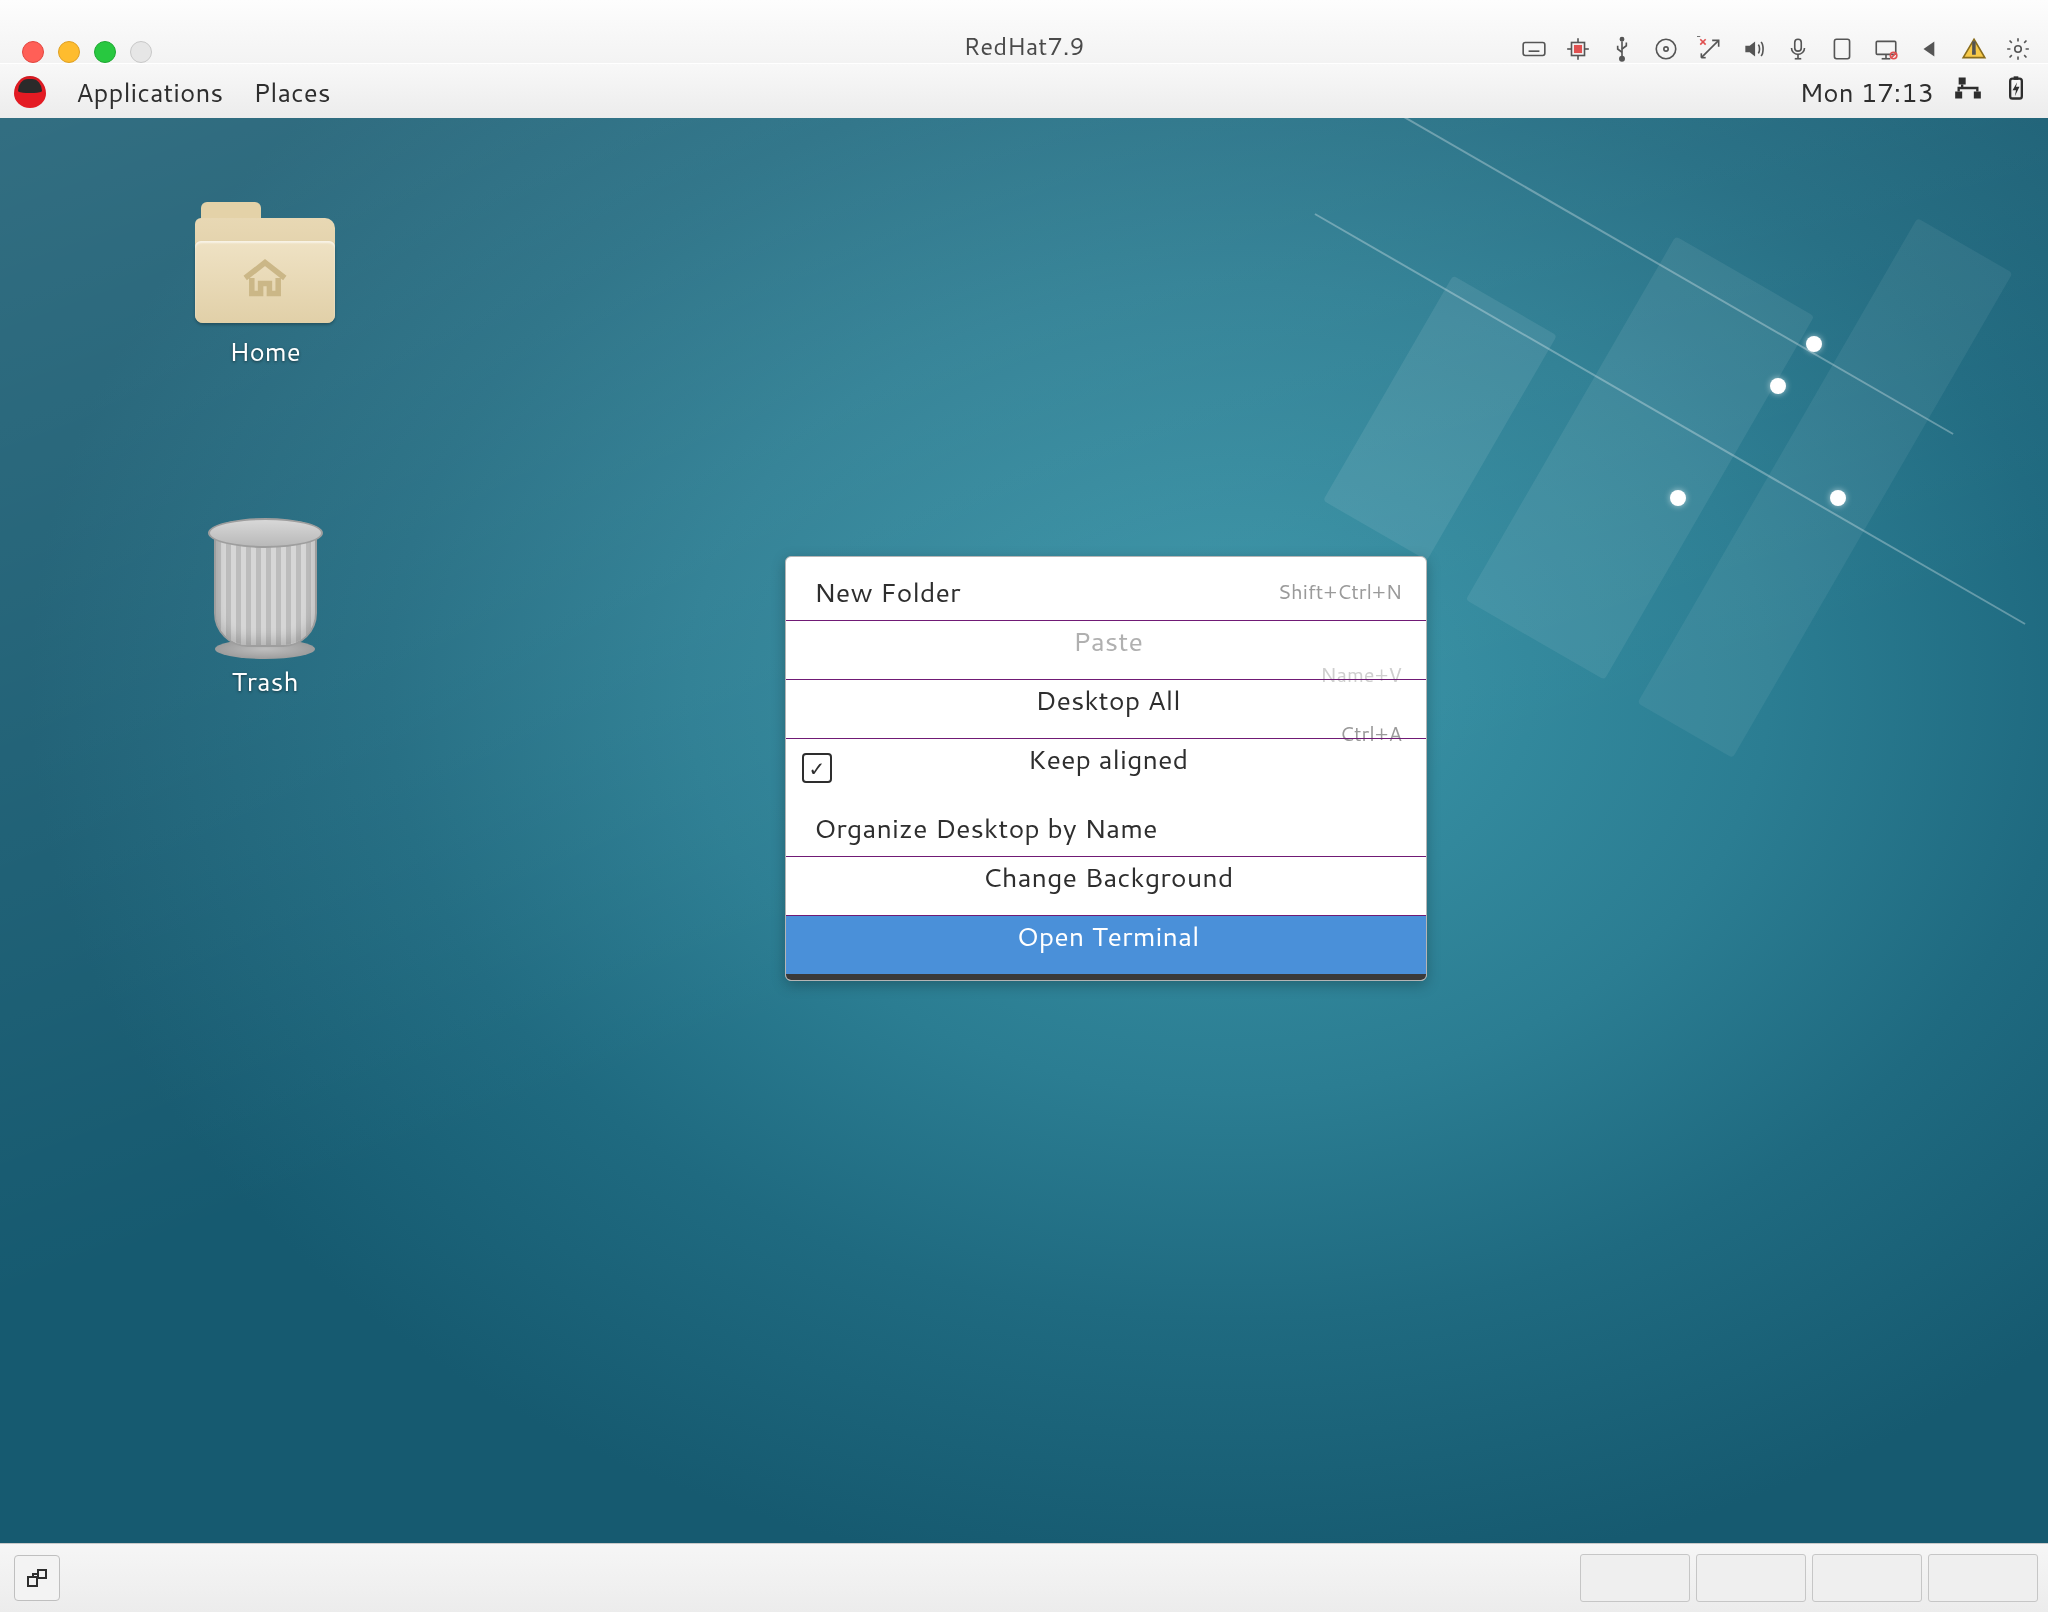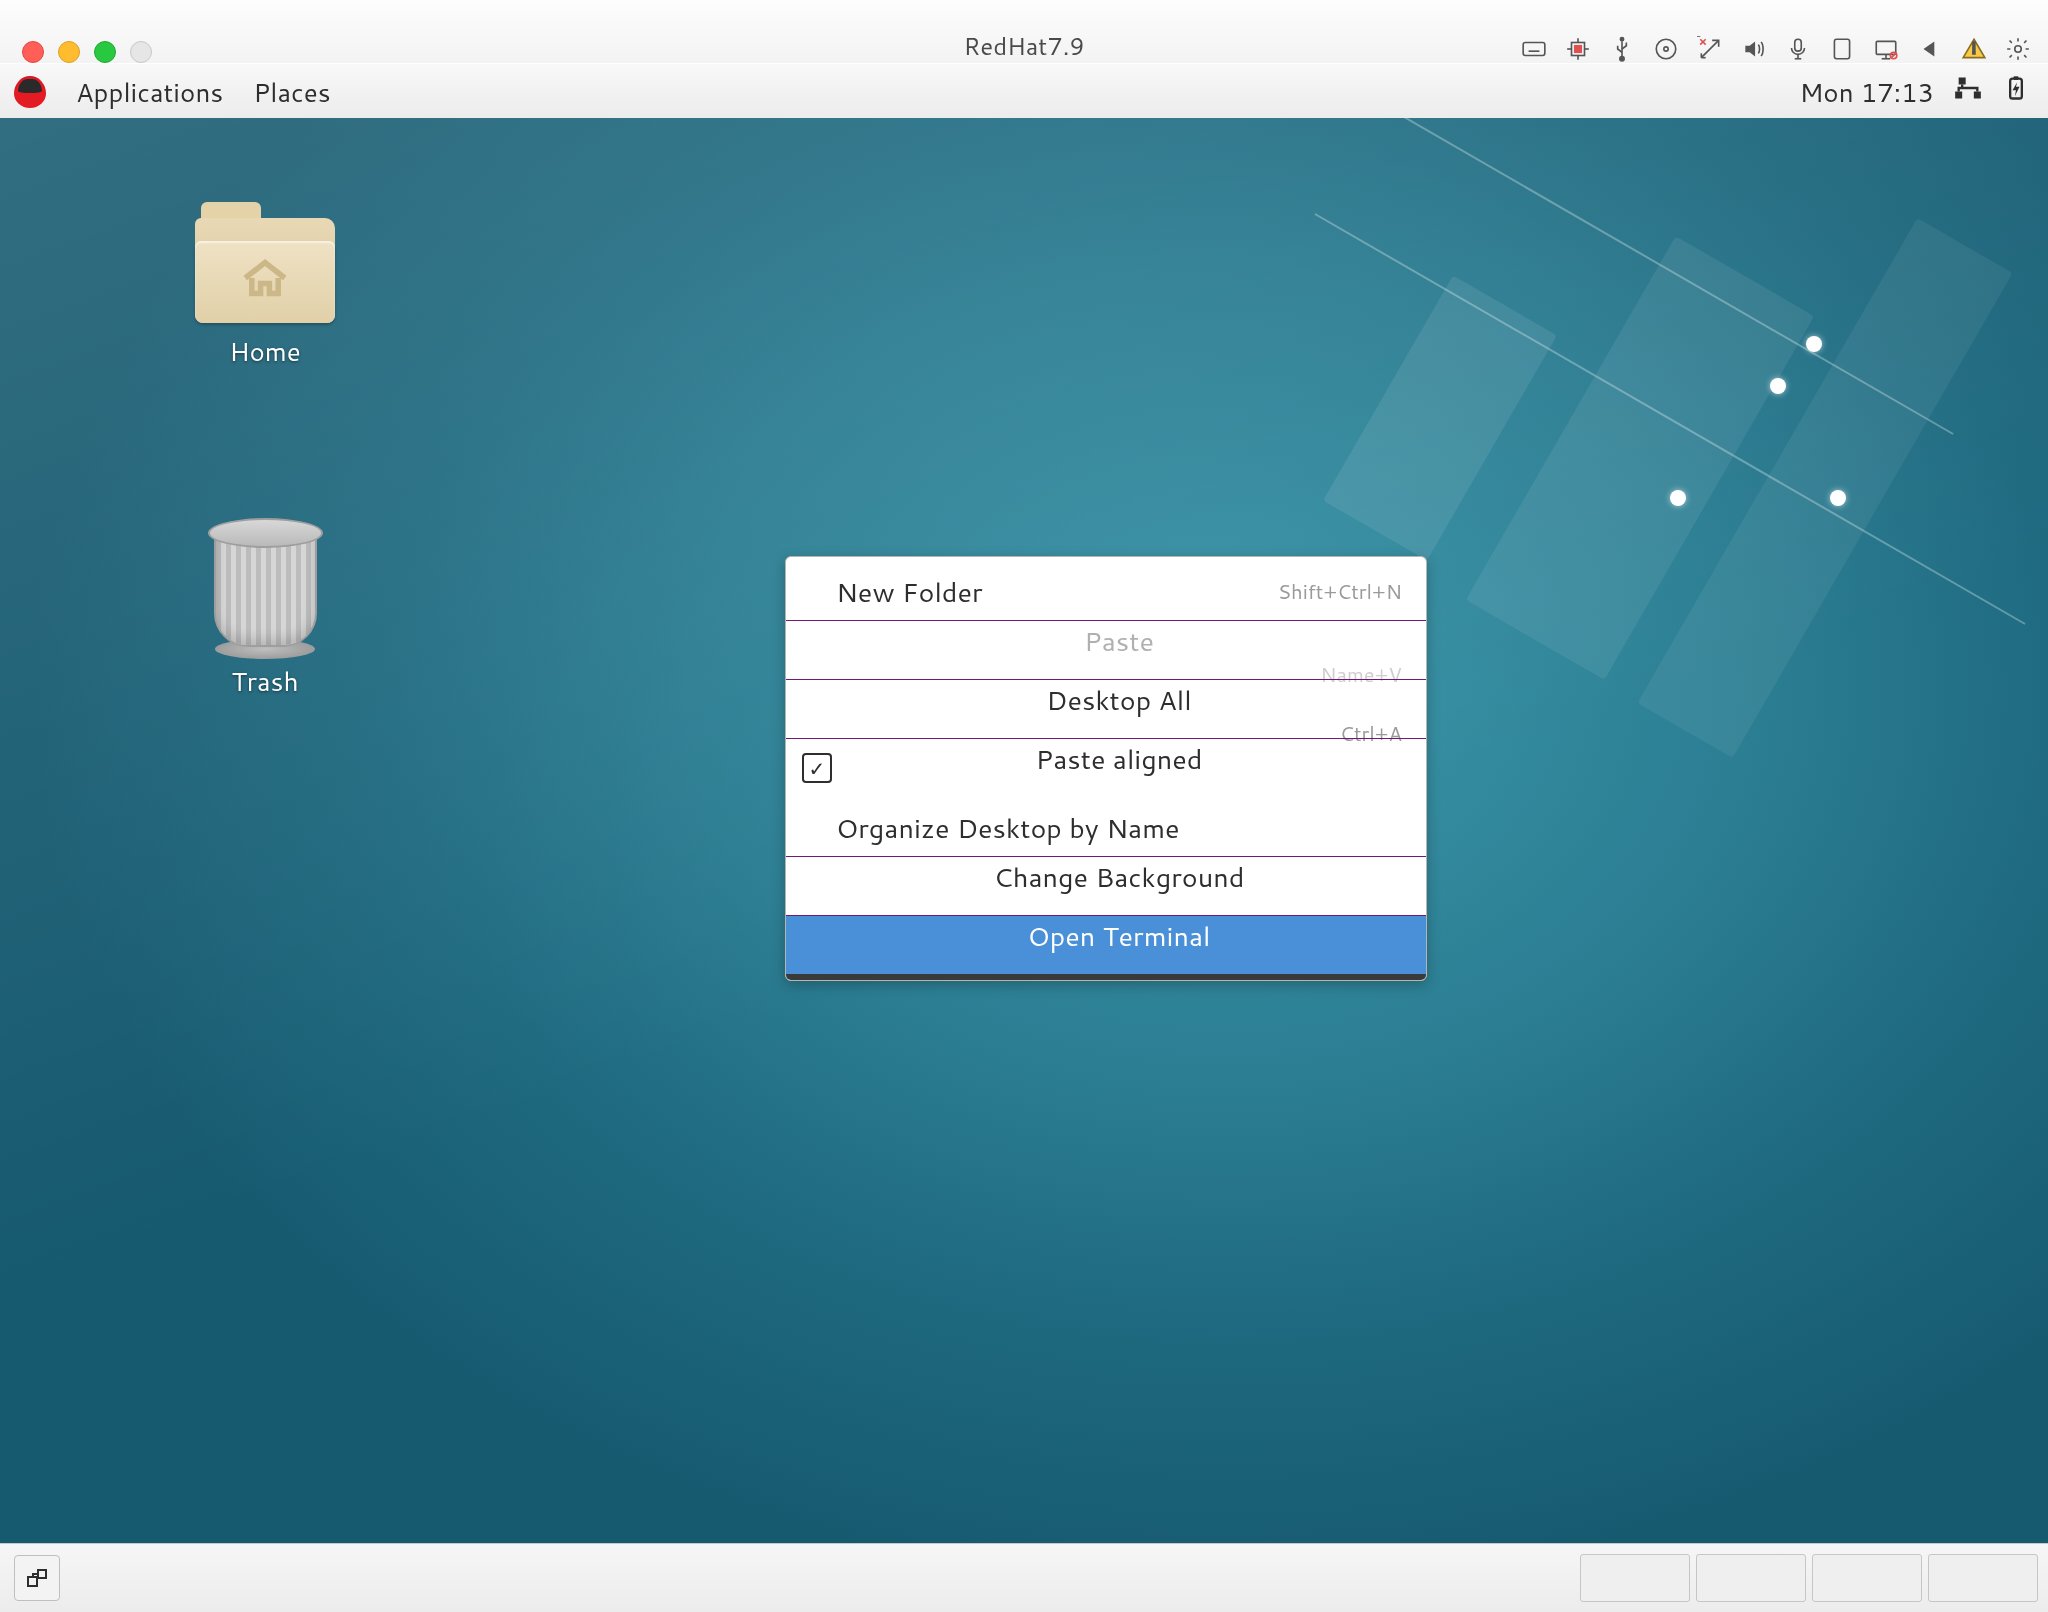--- a/index.html
+++ b/index.html
@@ -202,21 +202,21 @@
     border-radius: 6px;
     box-shadow: 0 4px 14px rgba(0,0,0,0.25);
     padding: 4px 0 0 0;
     font-size: 27px;
     color: #2e2e2e;
   }
   .context-menu .row {
     display: flex;
     align-items: center;
     height: 58px;
-    padding: 0 24px 0 50px;
+    padding: 0 24px 0 28px;
     position: relative;
     border-top: 1px solid transparent;
   }
   .context-menu .row.sep-before { border-top: 1px solid #701a75; flex-direction: column; }
   .context-menu .row .accel {
     margin-left: auto;
     color: #9a9a9a;
     font-size: 20px;
   }
   .context-menu .row.disabled { color: #b0b0b0; }
@@ -446,21 +446,21 @@
     <div class="row disabled sep-before">
       <span>Paste</span>
       <span class="accel">Name+V</span>
     </div>
     <div class="row sep-before">
       <span>Desktop All</span>
       <span class="accel">Ctrl+A</span>
     </div>
     <div class="row sep-before">
       <span class="chk">✓</span>
-      <span>Paste aligned</span>
+      <span>Keep aligned</span>
     </div>
     <div class="row">
       <span>Organize Desktop by Name</span>
     </div>
     <div class="row sep-before">
       <span>Change Background</span>
     </div>
     <div class="row highlight sep-before">
       <span>Open Terminal</span>
     </div>

